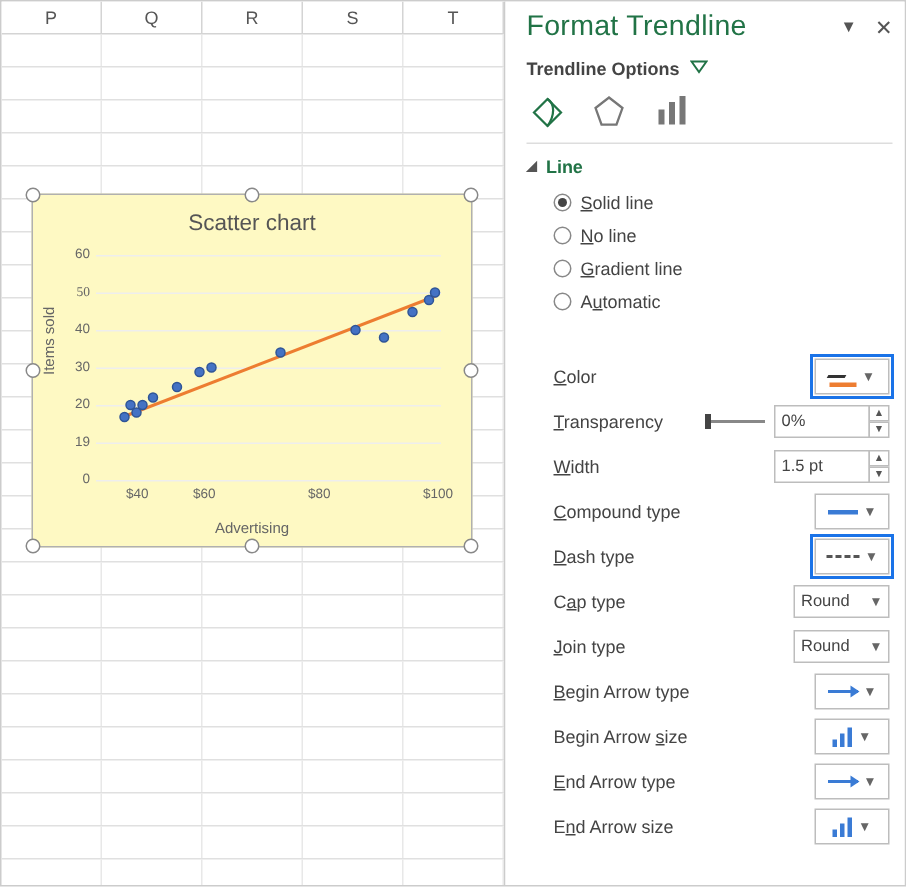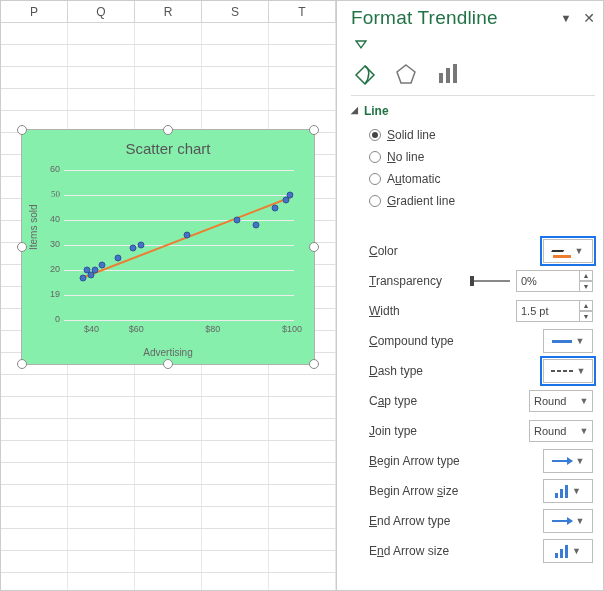--- a/index.html
+++ b/index.html
@@ -50,21 +50,21 @@
     border-right: 1px solid #e8e8e8;
     height: 100%;
   }
   
   .chart-obj {
     position: absolute;
     left: 20px;
     top: 128px;
     width: 294px;
     height: 236px;
-    background: #86efac;
+    background: #fef9c3;
     border: 1px solid #b0b0b0;
   }
   .sel-handle {
     position: absolute;
     width: 10px; height: 10px;
     background: #fff;
     border: 1px solid #888;
     border-radius: 50%;
   }
   .chart-title {
@@ -531,20 +531,21 @@
 
 <div class="pane">
   <div class="pane-header">
     <div class="pane-title">Format Trendline</div>
     <div class="pane-btns">
       <span style="font-size:11px;color:#555">▼</span>
       <span style="font-size:14px;color:#555">✕</span>
     </div>
   </div>
   <div class="subhead">
+    <span>Trendline Options</span>
     <span class="caret">
       <svg width="12" height="10">
           <polygon points="1,1 11,1 6,8" fill="none" stroke="#217346" stroke-width="1.3"></polygon>
         </svg>
     </span>
   </div>
   <div class="tabrow">
     <div class="tab-btn active">
       <svg width="24" height="24">
           <path d="M12 3 L21 12 L12 21 L3 12 Z" fill="none" stroke="#217346" stroke-width="1.5"></path>
@@ -574,25 +575,25 @@
     <div class="radio-item">
       <span class="radio checked"></span>
       <span class="radio-label"><span></span><span class="ul">S</span><span>olid line</span></span>
     </div>
     <div class="radio-item">
       <span class="radio"></span>
       <span class="radio-label"><span></span><span class="ul">N</span><span>o line</span></span>
     </div>
     <div class="radio-item">
       <span class="radio"></span>
-      <span class="radio-label"><span>A</span><span class="ul">u</span><span>tomatic</span></span>
+      <span class="radio-label"><span></span><span class="ul">G</span><span>radient line</span></span>
     </div>
     <div class="radio-item">
       <span class="radio"></span>
-      <span class="radio-label"><span></span><span class="ul">G</span><span>radient line</span></span>
+      <span class="radio-label"><span>A</span><span class="ul">u</span><span>tomatic</span></span>
     </div>
   </div>
 
   <div class="prop-rows">
     <div class="prop-row">
       <span class="prop-label"><span class="ul">C</span><span>olor</span></span>
       <div class="ctrl">
         <div class="icon-combo hl">
           <span class="color-swatch">
               <span class="pen"></span>

